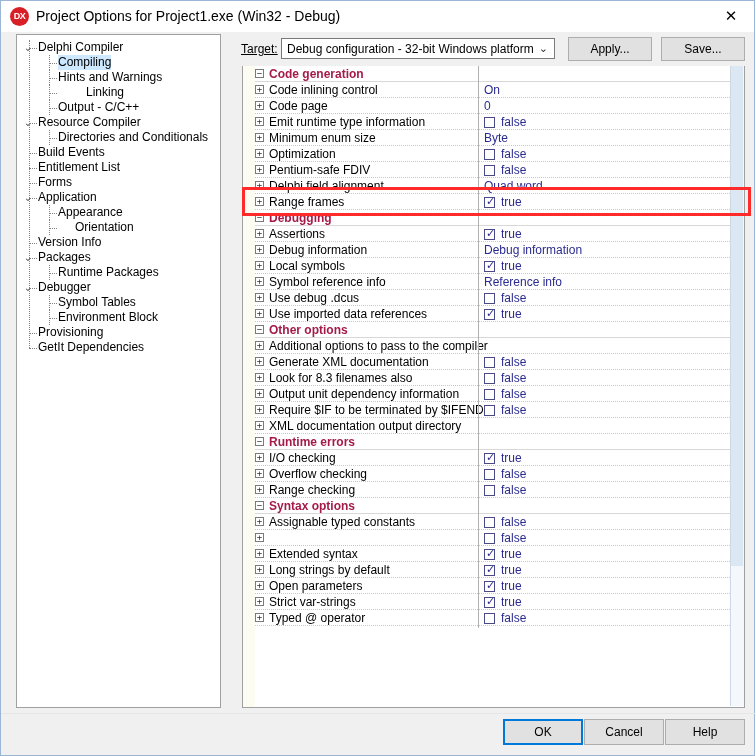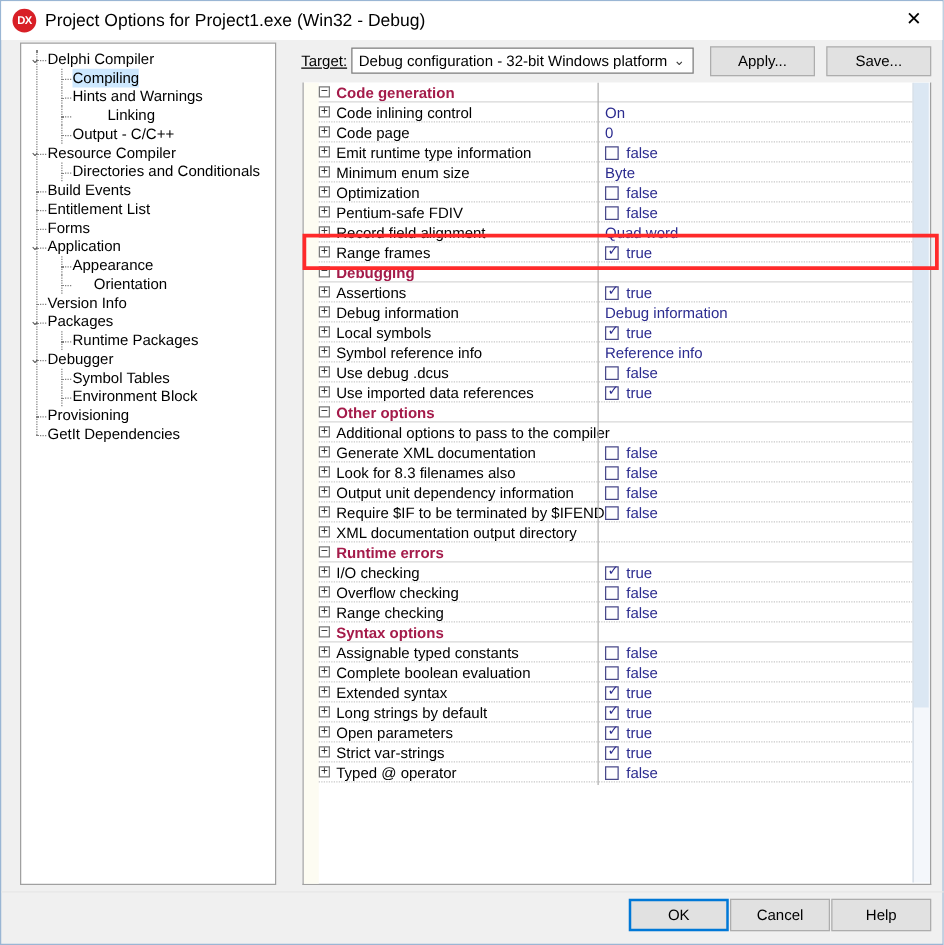--- a/index.html
+++ b/index.html
@@ -386,21 +386,21 @@
         </div>
         <div class="prow" style="top: 96px;">
           <div class="boxicon">+</div>
           <div class="pname">Pentium-safe FDIV</div>
           <div class="pcheck"></div>
           <div class="pval withbox">false</div>
           <div class="rowline"></div>
         </div>
         <div class="prow" style="top: 112px;">
           <div class="boxicon">+</div>
-          <div class="pname">Record field alignment</div>
+          <div class="pname">Delphi field alignment</div>
           <div class="pval">Quad word</div>
           <div class="rowline"></div>
         </div>
         <div class="prow" style="top: 128px;">
           <div class="boxicon">+</div>
           <div class="pname">Range frames</div>
           <div class="pcheck">
             <div class="tick">✓</div>
           </div>
           <div class="pval withbox">true</div>
@@ -535,21 +535,20 @@
         </div>
         <div class="prow" style="top: 448px;">
           <div class="boxicon">+</div>
           <div class="pname">Assignable typed constants</div>
           <div class="pcheck"></div>
           <div class="pval withbox">false</div>
           <div class="rowline"></div>
         </div>
         <div class="prow" style="top: 464px;">
           <div class="boxicon">+</div>
-          <div class="pname">Complete boolean evaluation</div>
           <div class="pcheck"></div>
           <div class="pval withbox">false</div>
           <div class="rowline"></div>
         </div>
         <div class="prow" style="top: 480px;">
           <div class="boxicon">+</div>
           <div class="pname">Extended syntax</div>
           <div class="pcheck">
             <div class="tick">✓</div>
           </div>

